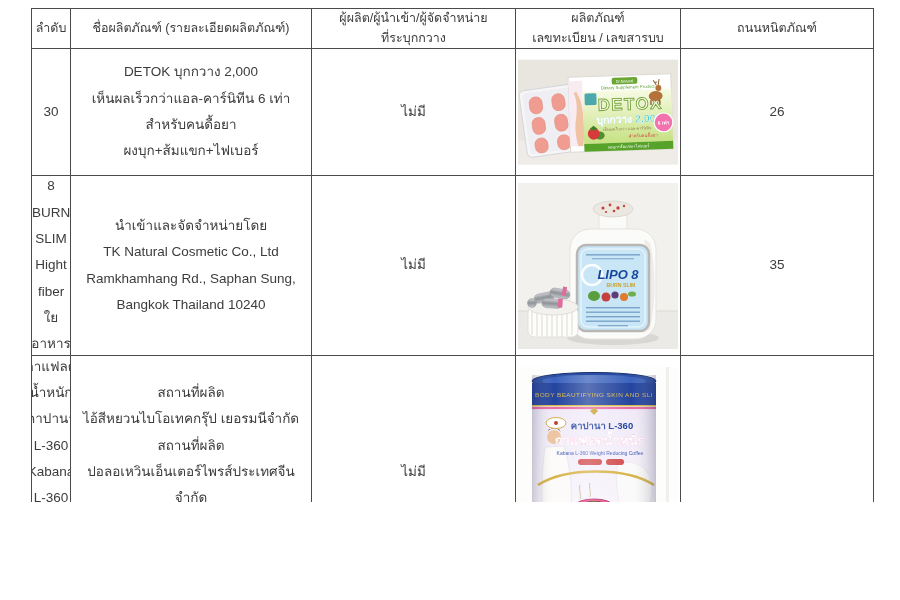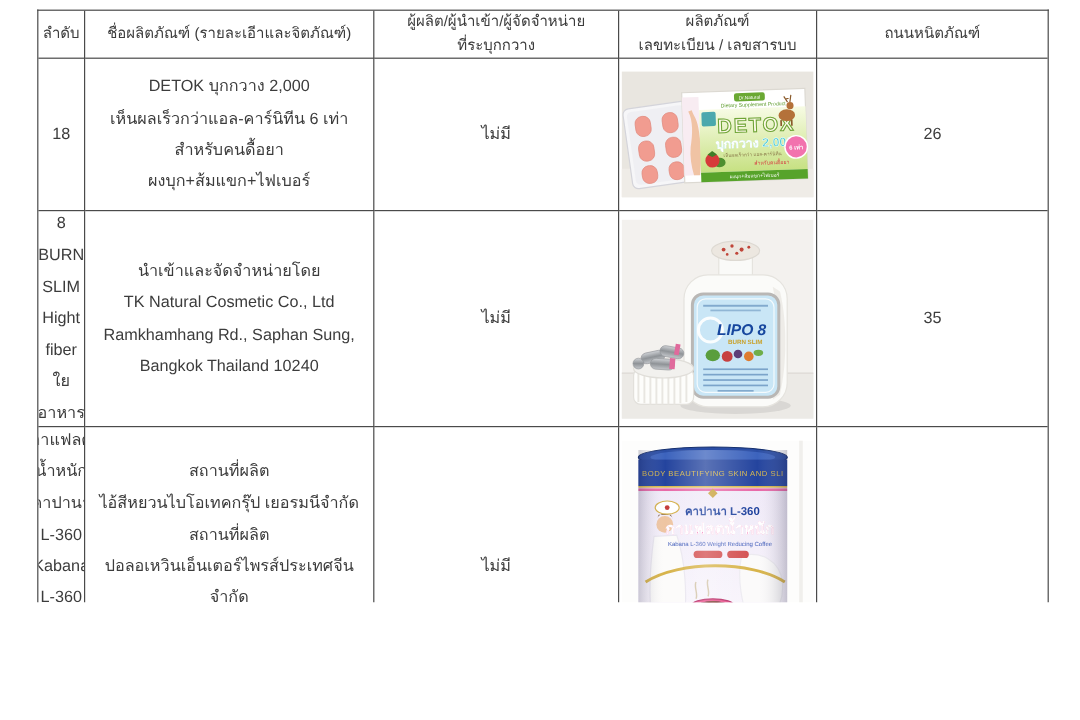--- a/index.html
+++ b/index.html
@@ -19,28 +19,28 @@
   .photo{padding:0;}
   svg text{font-family:"Liberation Sans","DejaVu Sans",sans-serif;}
 </style>
 </head>
 <body>
 
 <div class="page">
   <div class="tbl">
 
     <div class="cell head">ลำดับ</div>
-    <div class="cell head">ชื่อผลิตภัณฑ์ (รายละเอีาและจิตภัณฑ์)</div>
+    <div class="cell head">ชื่อผลิตภัณฑ์ (รายละเอียดผลิตภัณฑ์)</div>
     <div class="cell head">ผู้ผลิต/ผู้นำเข้า/ผู้จัดจำหน่าย
 ที่ระบุกกวาง</div>
     <div class="cell head">ผลการตรวจสอบฉลากผลิตภัณฑ์
 เลขทะเบียน / เลขสารบบอาหาร</div>
     <div class="cell head">ถนนหนิตภัณฑ์</div>
 
-    <div class="cell">18</div>
+    <div class="cell">30</div>
     <div class="cell">DETOK บุกกวาง 2,000
 เห็นผลเร็วกว่าแอล-คาร์นิทีน 6 เท่า
 สำหรับคนดื้อยา
 ผงบุก+ส้มแขก+ไฟเบอร์</div>
     <div class="cell">ไม่มี</div>
     <div class="cell photo">
       <svg width="160" height="106" viewBox="0 0 162 106">
         <defs>
           <linearGradient id="gGreen" x1="0" y1="0" x2="0" y2="1">
             <stop offset="0" stop-color="#f7fbe4"></stop>

